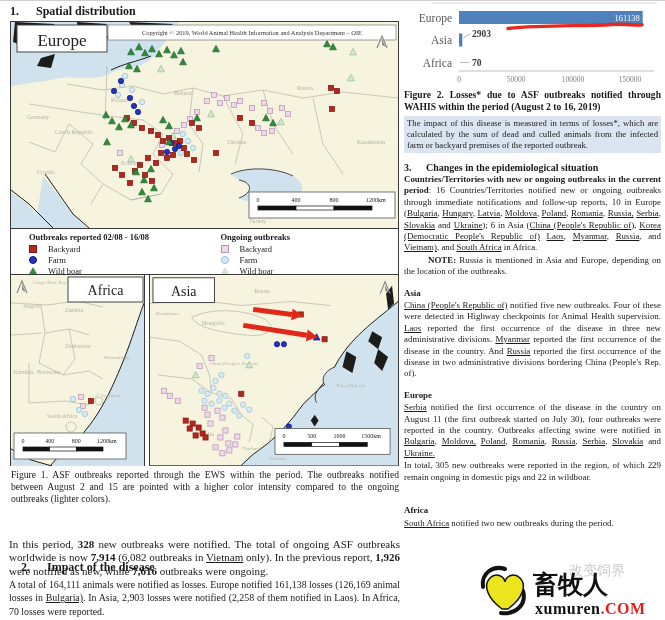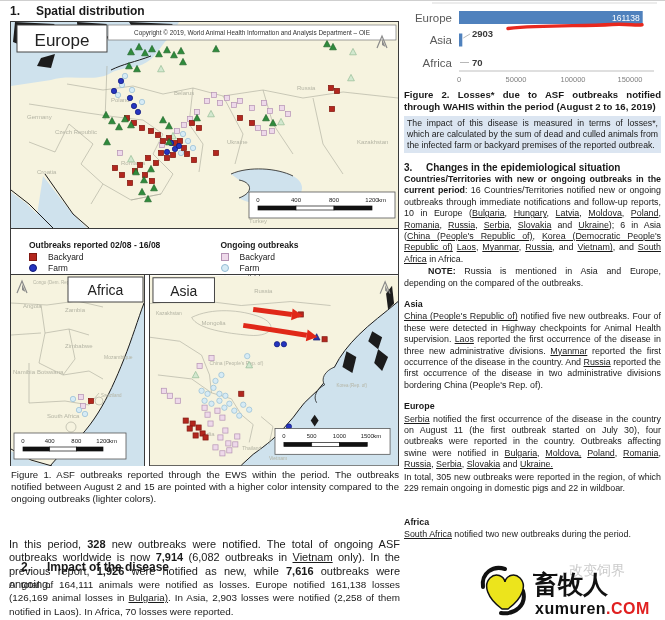--- a/index.html
+++ b/index.html
@@ -1,23 +1,23 @@
 <!DOCTYPE html>
 <html><head>
 <meta charset="utf-8">
 <style>
   html,body{margin:0;padding:0;background:#fff;}
   #page{position:relative;width:665px;height:620px;background:#fff;overflow:hidden;
-        font-family:Liberation Sans, sans-serif;color:#1a1a1a;border-top:1px solid #cfcfcf;box-sizing:border-box;}
+        font-family:Liberation Serif, serif;color:#1a1a1a;border-top:1px solid #cfcfcf;box-sizing:border-box;}
   .sec-h{position:absolute;font-weight:bold;font-size:12px;white-space:nowrap;}
   .sec-h .num{display:inline-block;width:26px;}
   
   #figure1{position:absolute;left:10px;top:20px;width:389px;height:445px;border:1px solid #3a3a3a;box-sizing:border-box;background:#fff;}
   #map-europe{position:relative;height:206px;border-bottom:1px solid #3a3a3a;}
-  #legend-row{height:46px;border-bottom:1px solid #3a3a3a;display:flex;background:#fff;font-size:8.5px;padding-top:11px;box-sizing:border-box;}
+  #legend-row{height:46px;border-bottom:1px solid #3a3a3a;display:flex;background:#fff;font-size:8.5px;padding-top:3px;box-sizing:border-box;}
   .legend-col{flex:1;}
   .legend-col.c1{padding-left:18px;}
   .legend-col.c2{padding-left:14px;}
   .legend-title{font-weight:bold;margin-bottom:1px;}
   .legend-item{display:flex;align-items:center;height:11px;gap:11px;}
   .lg-sq{width:6px;height:6px;display:inline-block;}
   .lg-ci{width:6px;height:6px;border-radius:50%;display:inline-block;}
   .lg-tr{width:0;height:0;border-left:4px solid transparent;border-right:4px solid transparent;display:inline-block;}
   .bn-bg{background:#b3271e;border:1px solid #801912;}
   .bo-bg{background:#eed9ea;border:1px solid #b492b4;}
@@ -466,21 +466,21 @@
           <text x="68" y="64.5" font-size="9.5" fill="#3a3a3a" font-weight="600">70</text>
           <path d="M104,27.5 C140,23.5 178,25.5 208,23.5 C222,22.5 232,24.8 238,23.8" stroke="#e8281e" stroke-width="3.4" fill="none" stroke-linecap="round"></path>
         </svg>
     </div>
     <div id="fig2-caption">Figure 2. Losses* due to ASF outbreaks notified through WAHIS within the period (August 2 to 16, 2019)</div>
     <div id="fig2-note">The impact of this disease is measured in terms of losses*, which are calculated by the sum of dead and culled animals from the infected farm or backyard premises of the reported outbreak.</div>
     <div class="r-sec-h">
       <span class="num">3.</span><span>Changes in the epidemiological situation</span>
     </div>
     <div class="rpara"><span style="font-weight: bold;">Countries/Territories with new or ongoing outbreaks in the current period</span><span>: 16 Countries/Territories notified new or ongoing outbreaks through immediate notifications and follow-up reports, 10 in Europe (</span><span style="text-decoration: underline;">Bulgaria</span><span>, </span><span style="text-decoration: underline;">Hungary</span><span>, </span><span style="text-decoration: underline;">Latvia</span><span>, </span><span style="text-decoration: underline;">Moldova</span><span>, </span><span style="text-decoration: underline;">Poland</span><span>, </span><span style="text-decoration: underline;">Romania</span><span>, </span><span style="text-decoration: underline;">Russia,</span><span> </span><span style="text-decoration: underline;">Serbia</span><span>, </span><span style="text-decoration: underline;">Slovakia</span><span> and </span><span style="text-decoration: underline;">Ukraine</span><span>); 6 in Asia (</span><span style="text-decoration: underline;">China (People's Republic of)</span><span>, </span><span style="text-decoration: underline;">Korea (Democratic People's Republic of)</span><span> </span><span style="text-decoration: underline;">Laos</span><span>, </span><span style="text-decoration: underline;">Myanmar</span><span>, </span><span style="text-decoration: underline;">Russia</span><span>, and </span><span style="text-decoration: underline;">Vietnam)</span><span>, and </span><span style="text-decoration: underline;">South Africa</span><span> in Africa.</span></div>
-    <div class="rpara"><span style="font-weight: bold; padding-left: 24px;">NOTE:</span><span> Russia is mentioned in Asia and Europe, depending on the compared of the outbreaks.</span></div>
+    <div class="rpara"><span style="font-weight: bold; padding-left: 24px;">NOTE:</span><span> Russia is mentioned in Asia and Europe, depending on the location of the outbreaks.</span></div>
     <div class="mini-h">Asia</div>
     <div class="rpara"><span style="text-decoration: underline;">China (People's Republic of)</span><span> notified five new outbreaks. Four of these were detected in Highway checkpoints for Animal Health supervision. </span><span style="text-decoration: underline;">Laos</span><span> reported the first occurrence of the disease in three new administrative divisions. </span><span style="text-decoration: underline;">Myanmar</span><span> reported the first occurrence of the disease in the country. And </span><span style="text-decoration: underline;">Russia</span><span> reported the first occurrence of the disease in two administrative divisions bordering China (People's Rep. of).</span></div>
     <div class="mini-h">Europe</div>
     <div class="rpara"><span style="text-decoration: underline;">Serbia</span><span> notified the first occurrence of the disease in the country on August 11 (the first outbreak started on July 30), four outbreaks were reported in the country. Outbreaks affecting swine were notified in </span><span style="text-decoration: underline;">Bulgaria</span><span>, </span><span style="text-decoration: underline;">Moldova,</span><span> </span><span style="text-decoration: underline;">Poland</span><span>, </span><span style="text-decoration: underline;">Romania</span><span>, </span><span style="text-decoration: underline;">Russia</span><span>, </span><span style="text-decoration: underline;">Serbia</span><span>, </span><span style="text-decoration: underline;">Slovakia</span><span> and </span><span style="text-decoration: underline;">Ukraine.</span></div>
     <div class="rpara">In total, 305 new outbreaks were reported in the region, of which 229 remain ongoing in domestic pigs and 22 in wildboar.</div>
     <div class="mini-h" style="margin-top:22px;">Africa</div>
     <div class="rpara"><span style="text-decoration: underline;">South Africa</span><span> notified two new outbreaks during the period.</span></div>
   </div>
 
   <div id="logo">

